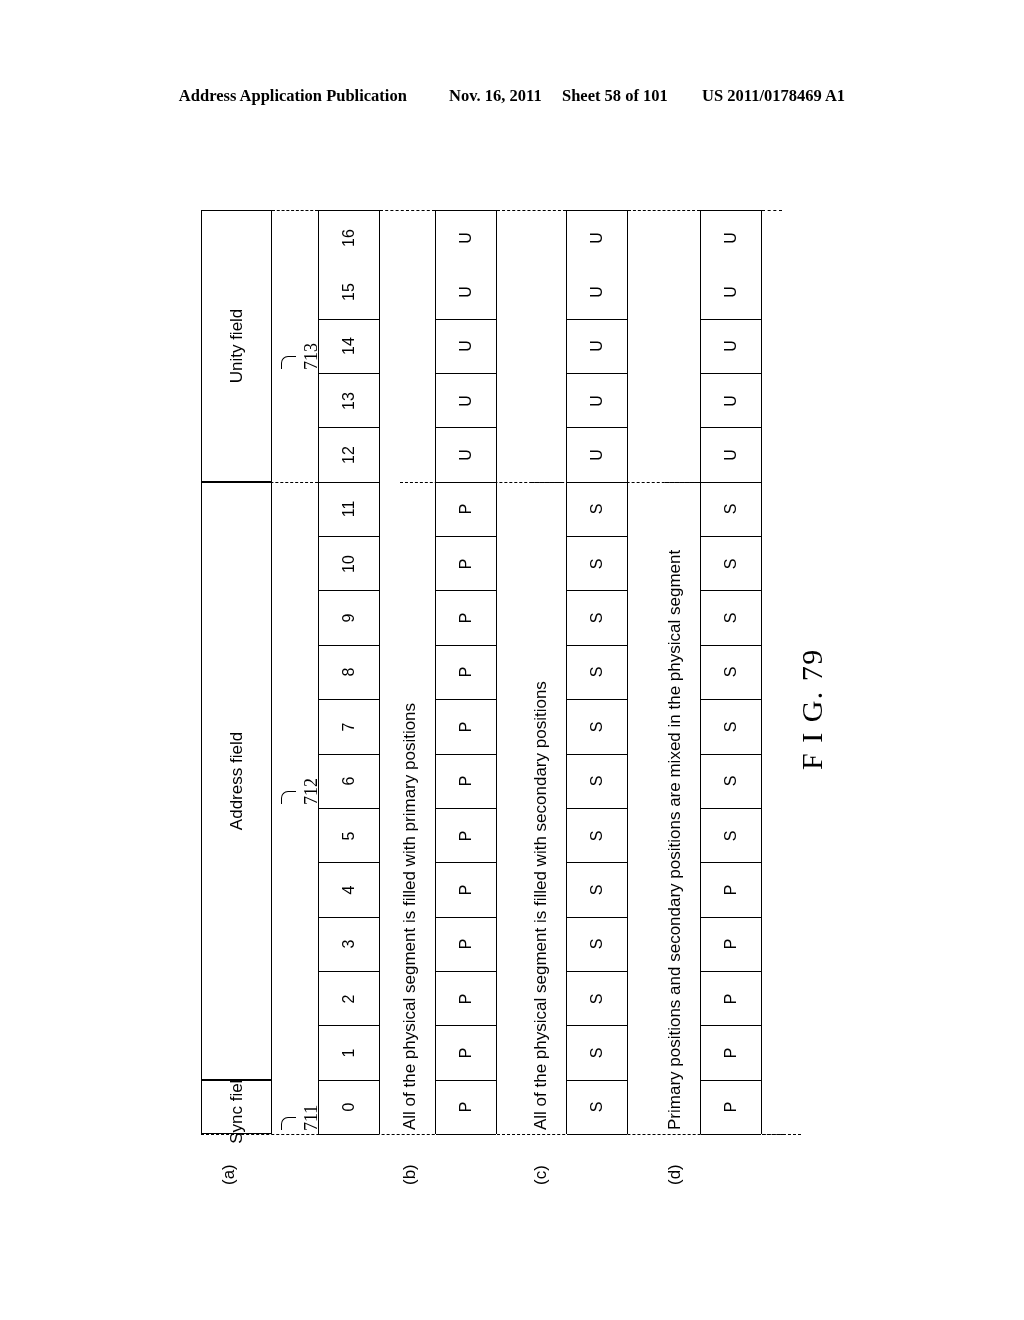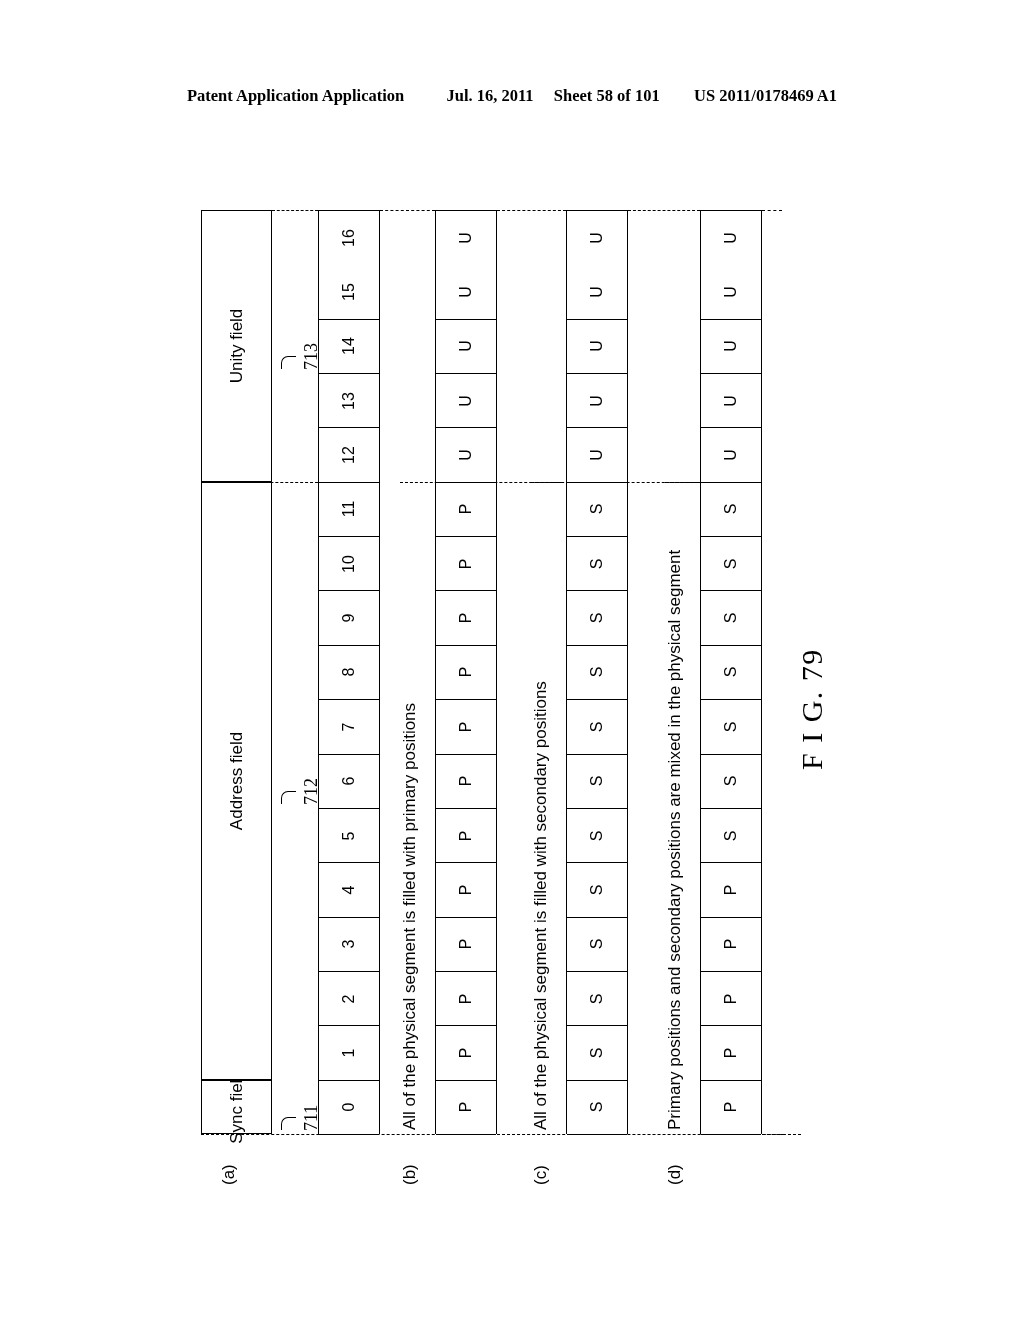--- a/index.html
+++ b/index.html
@@ -130,23 +130,23 @@
     font-family:"Liberation Serif",serif;
     font-size:30px;
     letter-spacing:1.5px;
     color:#000;
   }
 </style>
 </head>
 <body>
 
 <div id="patent-header">
-  <span>Patent Application Application</span>
+  <span>Address Application Publication</span>
   <span class="hdr-gap-a"></span>
-  <span>Jul. 16, 2011</span>
+  <span>Nov. 16, 2011</span>
   <span class="hdr-gap-b"></span>
   <span>Sheet 58 of 101</span>
   <span class="hdr-gap-c"></span>
   <span>US 2011/0178469 A1</span>
 </div>
 
 <div id="diagram">
     <div class="fieldbox" style="left: 201px; top: 1079.65px; width: 71px; height: 54.3529px;">
       <div class="lbl">Sync field</div>
     </div>

